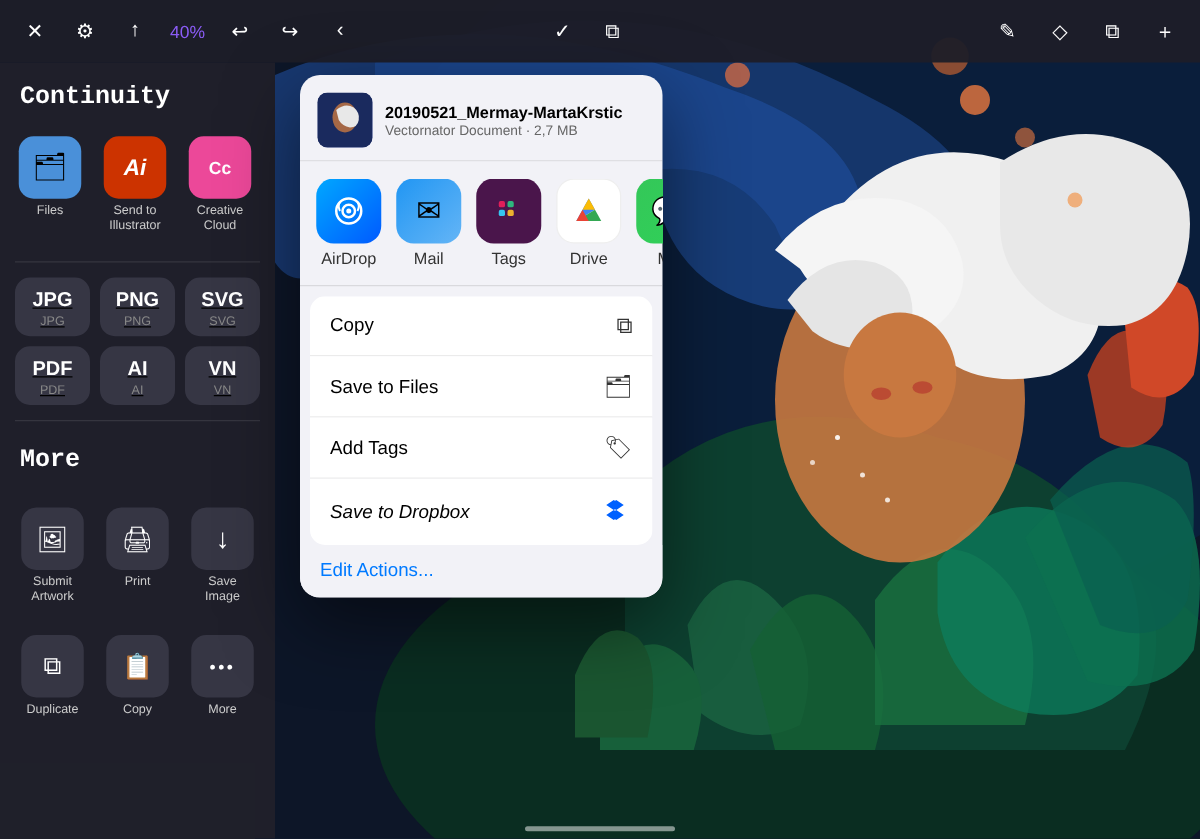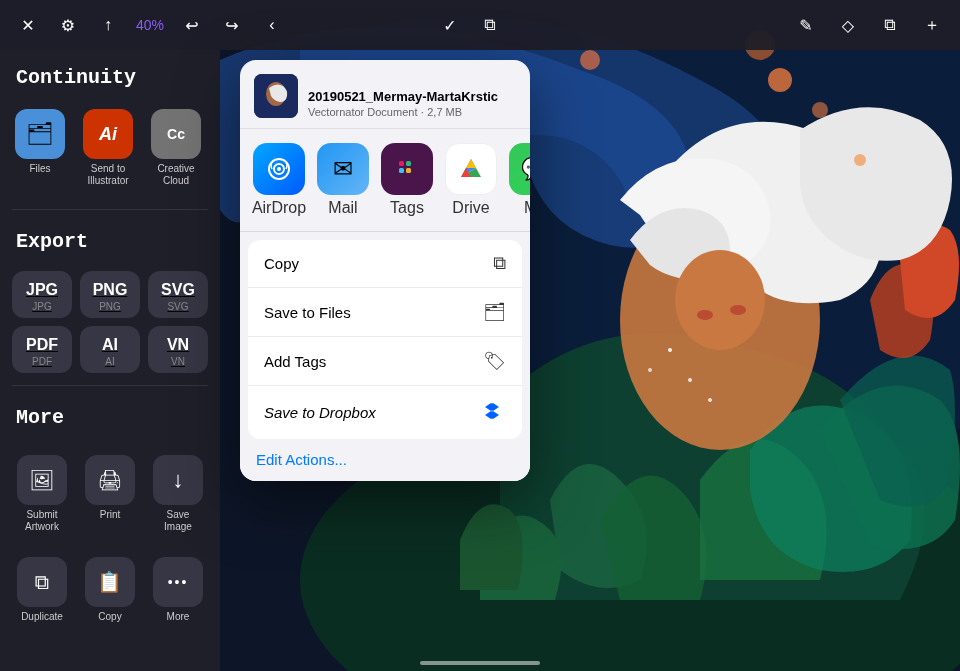--- a/index.html
+++ b/index.html
@@ -183,21 +183,21 @@
       width: 290px;
       background: #f2f2f7;
       border-radius: 16px;
       z-index: 20;
       overflow: hidden;
       box-shadow: 0 20px 60px rgba(0,0,0,0.5);
     }
 
     .share-header {
       display: flex;
-      align-items: flex-end;
+      align-items: center;
       padding: 14px 14px 10px;
       gap: 10px;
       border-bottom: 1px solid rgba(0,0,0,0.08);
     }
 
     .share-thumb {
       width: 44px; height: 44px;
       border-radius: 8px;
       background: linear-gradient(135deg, #1a2a5e, #3a4a8e);
       display: flex; align-items: center; justify-content: center;
@@ -235,21 +235,21 @@
     }
 
     .share-app-icon {
       width: 52px; height: 52px;
       border-radius: 14px;
       display: flex; align-items: center; justify-content: center;
       font-size: 22px;
     }
 
     .share-app-label {
-      font-size: 16px;
+      font-size: 13px;
       color: #333;
       text-align: center;
     }
 
     
     .share-action {
       display: flex;
       align-items: center;
       justify-content: space-between;
       padding: 13px 16px;
@@ -390,30 +390,29 @@
     <div class="icon-grid">
       <div class="icon-item">
         <div class="icon-box" style="background:#4a90d9;">🗂</div>
         <span class="icon-label">Files</span>
       </div>
       <div class="icon-item">
         <div class="icon-box" style="background:#cc3300;color:#fff;font-size:18px;font-weight:800;font-style:italic;">Ai</div>
         <span class="icon-label">Send to Illustrator</span>
       </div>
       <div class="icon-item">
-        <div class="icon-box" style="background:#737373;color:#fff;font-size:14px;font-weight:800;">Cc</div>
+        <div class="icon-box" style="background:#ec4899;color:#fff;font-size:14px;font-weight:800;">Cc</div>
         <span class="icon-label">Creative Cloud</span>
       </div>
     </div>
   </div>
 
   <div class="divider"></div>
 
   <div>
-    <div class="panel-section-title">Export</div>
     <div class="format-grid">
       <button class="format-btn">
         <span class="format-main">JPG</span>
         <span class="format-sub">JPG</span>
       </button>
       <button class="format-btn">
         <span class="format-main">PNG</span>
         <span class="format-sub">PNG</span>
       </button>
       <button class="format-btn">

